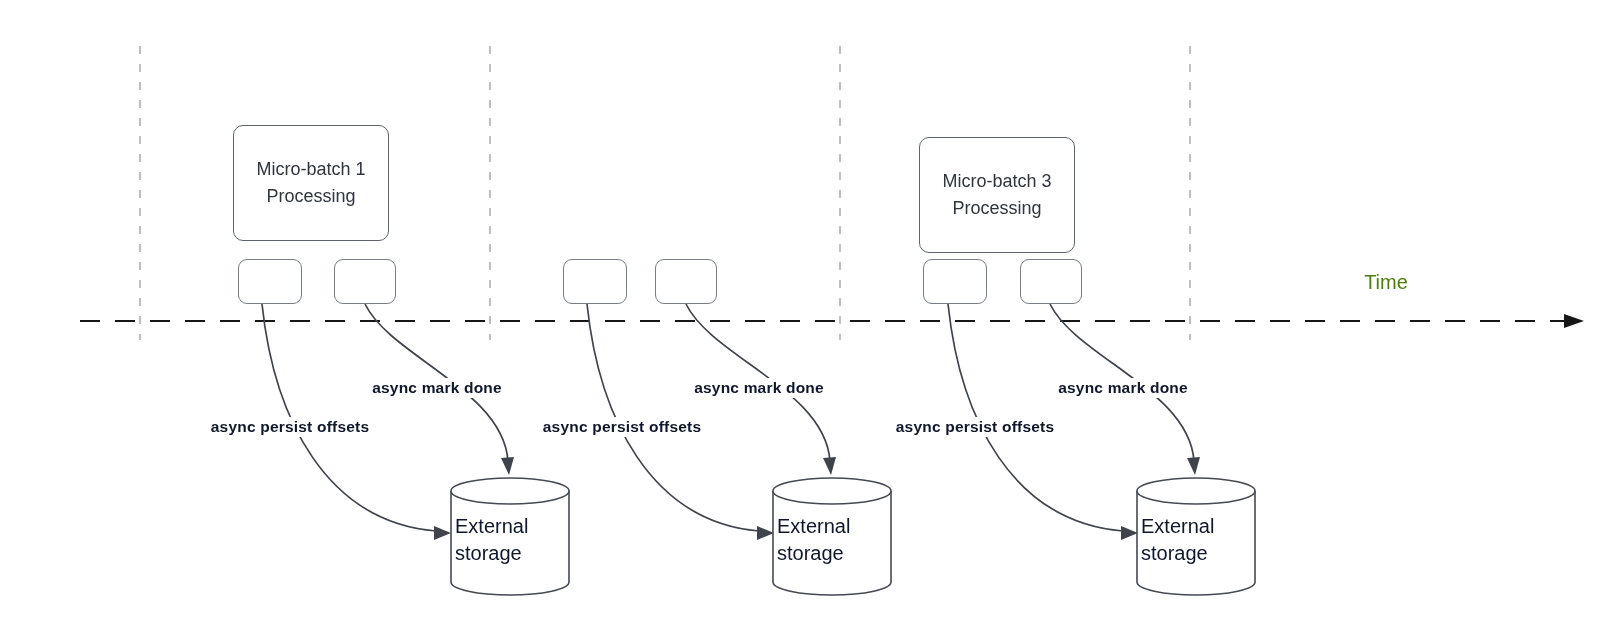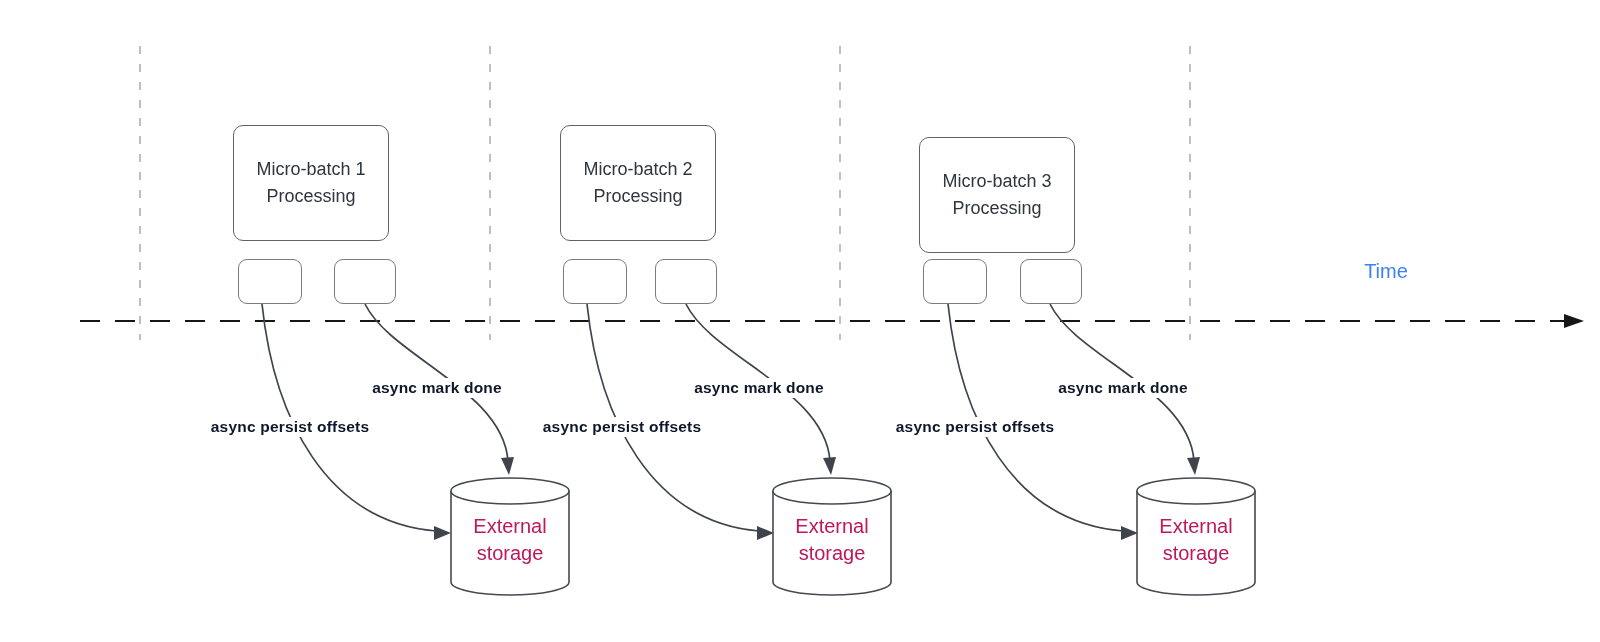--- a/index.html
+++ b/index.html
@@ -47,30 +47,30 @@
     color: #0f172a;
     background: #ffffff;
     padding: 1px 3px;
     white-space: nowrap;
     letter-spacing: 0.2px;
   }
   .storage-label {
     position: absolute;
     transform: translate(-50%, -50%);
     width: 110px;
-    text-align: center;
     font-size: 20px;
     line-height: 27px;
-    color: #be185d;
+    color: #0f172a;
   }
   .time-label {
     position: absolute;
     transform: translate(-50%, -50%);
     font-size: 20px;
-    color: #3b82f6;
+    color: #4d7c0f;
+    margin-top: 11px;
   }
 </style>
 </head>
 <body>
 
 <div class="canvas">
 
   <svg class="layer" width="1600" height="642" viewBox="0 0 1600 642">
 
     <g stroke="#ababab" stroke-width="1.5" stroke-dasharray="8 10">
@@ -119,23 +119,20 @@
       <g>
         <path d="M 1137 491 L 1137 582 A 59 13 0 0 0 1255 582 L 1255 491"></path>
         <ellipse cx="1196" cy="491" rx="59" ry="13"></ellipse>
       </g>
     </g>
   </svg>
 
   <div class="proc-box" style="left:233px; top:125px;">
     <span>Micro-batch 1 Processing</span>
   </div>
-  <div class="proc-box" style="left:560px; top:125px;">
-    <span>Micro-batch 2 Processing</span>
-  </div>
   <div class="proc-box" style="left:919px; top:125px;margin-top:12px;">
     <span>Micro-batch 3 Processing</span>
   </div>
 
   <div class="task-box" style="left:238px;  top:259px;"></div>
   <div class="task-box b" style="left:334px;  top:259px;"></div>
   <div class="task-box" style="left:563px;  top:259px;"></div>
   <div class="task-box b" style="left:655px;  top:259px;"></div>
   <div class="task-box" style="left:923px;  top:259px;"></div>
   <div class="task-box b" style="left:1020px; top:259px;"></div>

